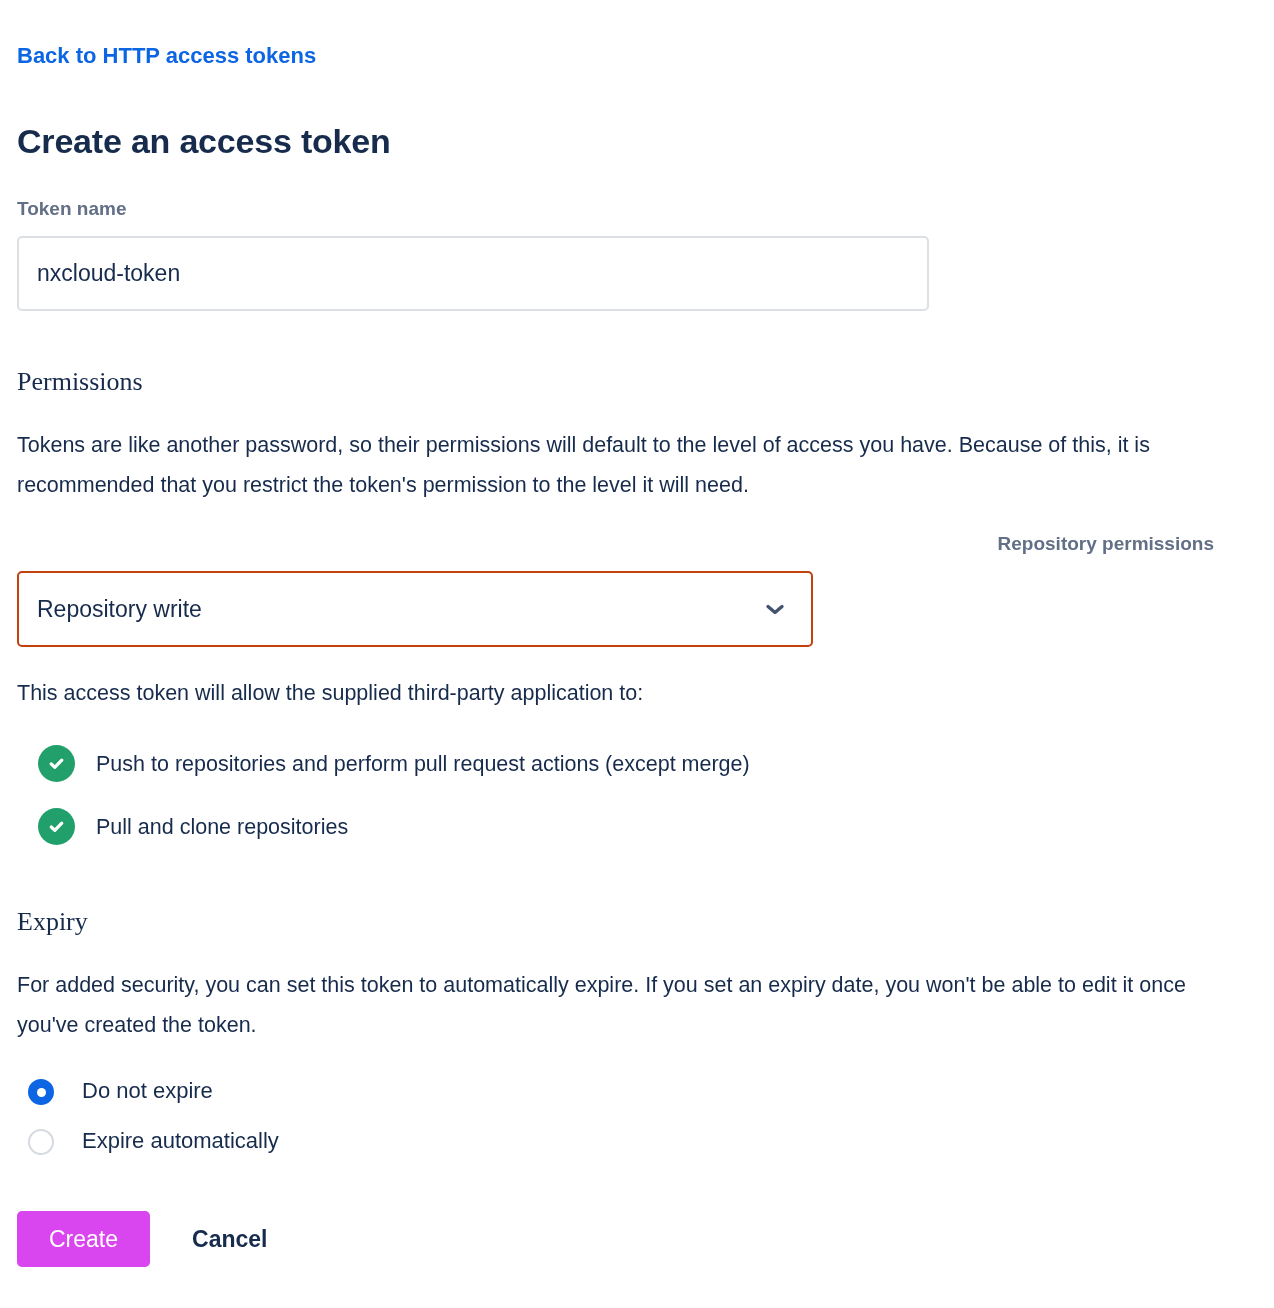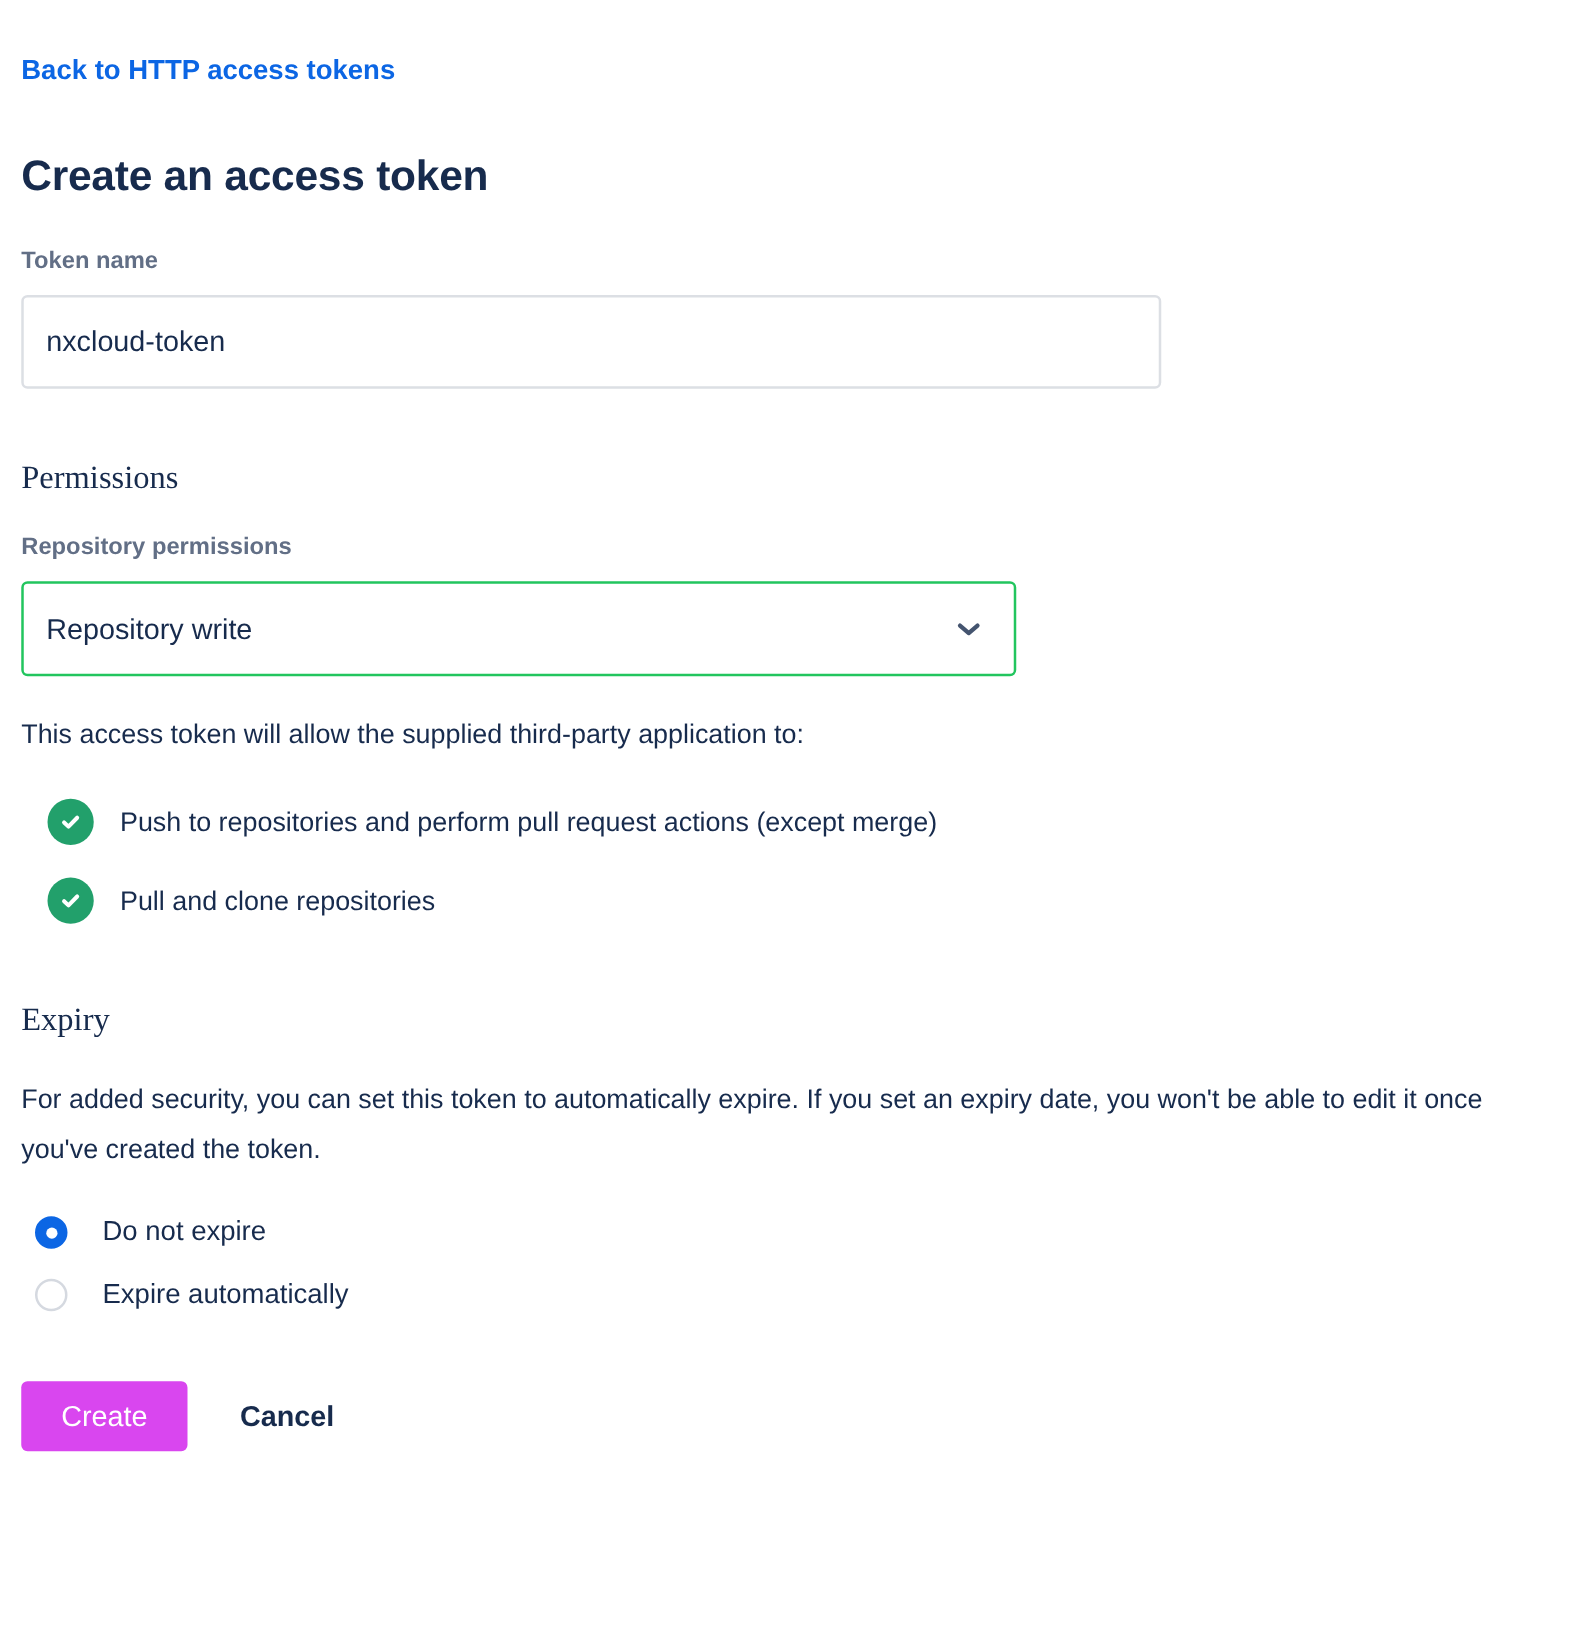--- a/index.html
+++ b/index.html
@@ -81,21 +81,21 @@
     line-height: 40px;
     color: #172B4D;
     max-width: 1200px;
   }
 
   
   .select-box {
     margin-top: 16px;
     width: 796px;
     height: 76px;
-    border: 2px solid #22c55e;
+    border: 2px solid #c2410c;
     border-radius: 5px;
     background: #ffffff;
     display: flex;
     align-items: center;
     justify-content: space-between;
     padding: 0 24px 0 18px;
     cursor: pointer;
   }
   .select-value {
     font-size: 23px;
@@ -217,22 +217,23 @@
   <a class="back-link">Back to HTTP access tokens</a>
 
   <h1 class="page-title">Create an access token</h1>
 
   <label class="field-label">Token name</label>
 
   <input class="text-input" type="text" value="nxcloud-token" style="">
 
   <h2 class="section-heading">Permissions</h2>
 
-
-  <label class="field-label" style="margin-top:28px;">Repository permissions</label>
+  <p class="body-text">Tokens are like another password, so their permissions will default to the level of access you have. Because of this, it is recommended that you restrict the token's permission to the level it will need.</p>
+
+  <label class="field-label" style="margin-top:28px;text-align:right;">Repository permissions</label>
 
   <div class="select-box">
     <span class="select-value">Repository write</span>
     <svg class="chevron-icon" viewBox="0 0 24 24" fill="none">
       <path d="M5 9.5 L12 15.5 L19 9.5" stroke="#44546F" stroke-width="3.4" stroke-linecap="round" stroke-linejoin="round"></path>
     </svg>
   </div>
 
   <p class="allow-intro">This access token will allow the supplied third-party application to:</p>
 

